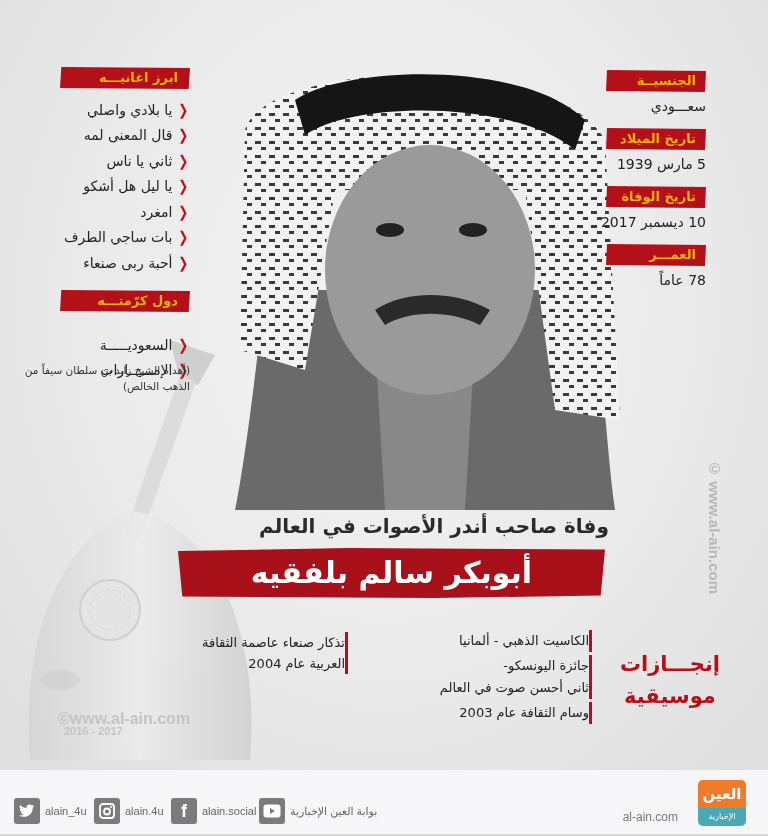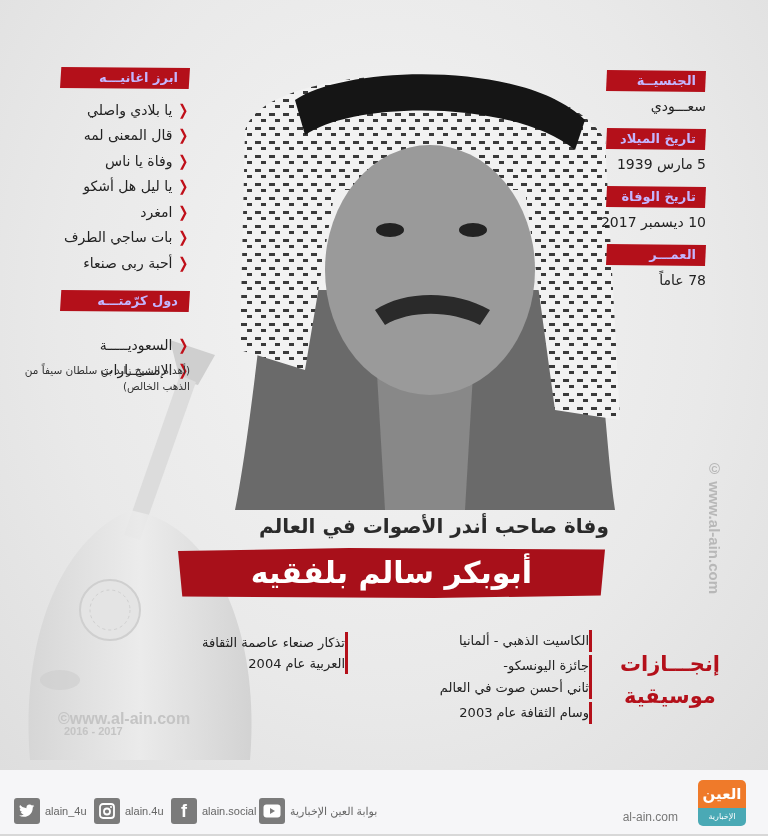--- a/index.html
+++ b/index.html
@@ -22,21 +22,21 @@
     position: absolute; left: 672px; top: 460px; width: 50px; height: 160px;
     writing-mode: vertical-rl; color: #b8b8b8; font-size: 15px; font-weight: bold;
     font-family: "Liberation Sans", sans-serif; line-height: 1.1;
   }
   .watermark-h {
     position: absolute; left: 58px; top: 710px; color: #c4c4c4;
     font-family: "Liberation Sans", sans-serif; font-weight: bold; font-size: 16px;
   }
   .watermark-h .yr { display:block; font-size: 11px; margin-left: 6px; margin-top: -3px; }
   .red-tag {
-    background: #b4101a; color: #c4b5fd; font-weight: bold; font-size: 13px;
+    background: #b4101a; color: #eab308; font-weight: bold; font-size: 13px;
     padding: 2px 10px; display: block; line-height: 18px;
     clip-path: polygon(1% 0, 100% 4%, 99% 100%, 0 96%);
   }
   
   .info-col {
     position: absolute; right: 62px; top: 70px; width: 100px; direction: rtl;
   }
   .info-col .red-tag { text-align: right; margin-bottom: 6px; }
   .info-col .val { font-size: 14px; color: #222; text-align: right; margin-bottom: 14px; white-space: nowrap; }
 
@@ -144,21 +144,21 @@
     <div class="list-item">
         <span class="chev">❮</span>
         <span>يا بلادي واصلي</span>
       </div>
     <div class="list-item">
         <span class="chev">❮</span>
         <span>قال المعنى لمه</span>
       </div>
     <div class="list-item">
         <span class="chev">❮</span>
-        <span>وفاة يا ناس</span>
+        <span>ثاني يا ناس</span>
       </div>
     <div class="list-item">
         <span class="chev">❮</span>
         <span>يا ليل هل أشكو</span>
       </div>
     <div class="list-item">
         <span class="chev">❮</span>
         <span>امغرد</span>
       </div>
     <div class="list-item">

